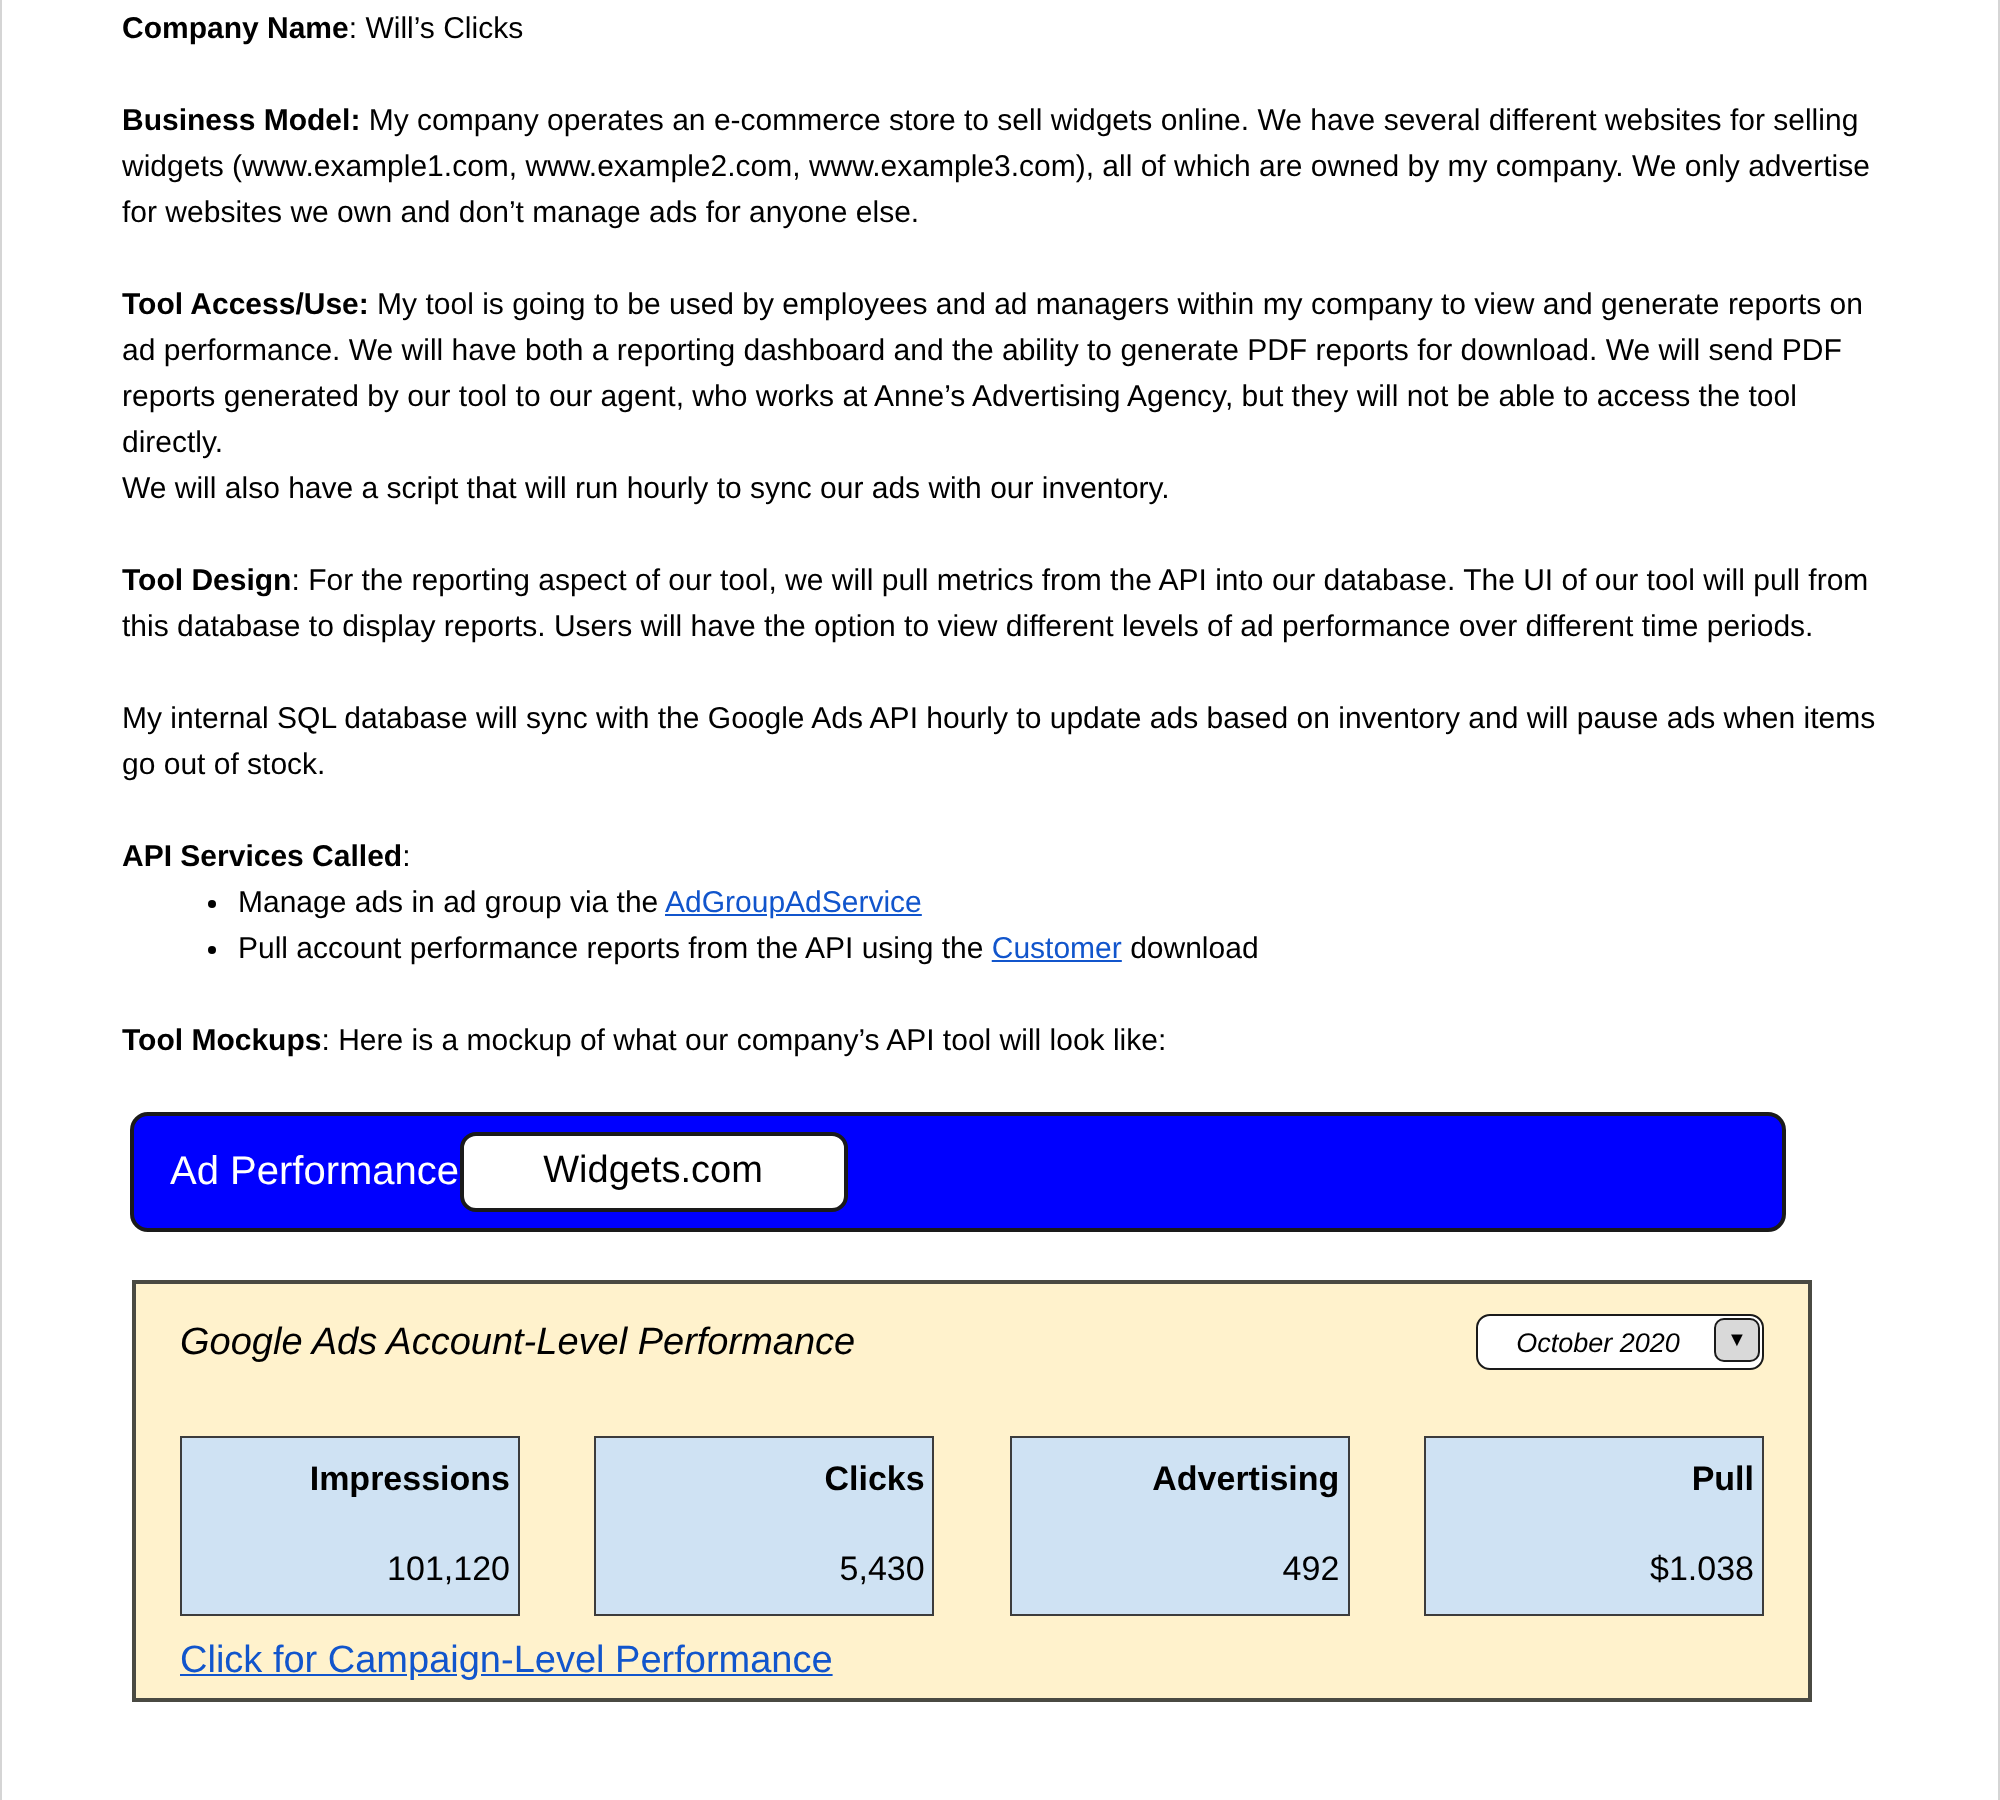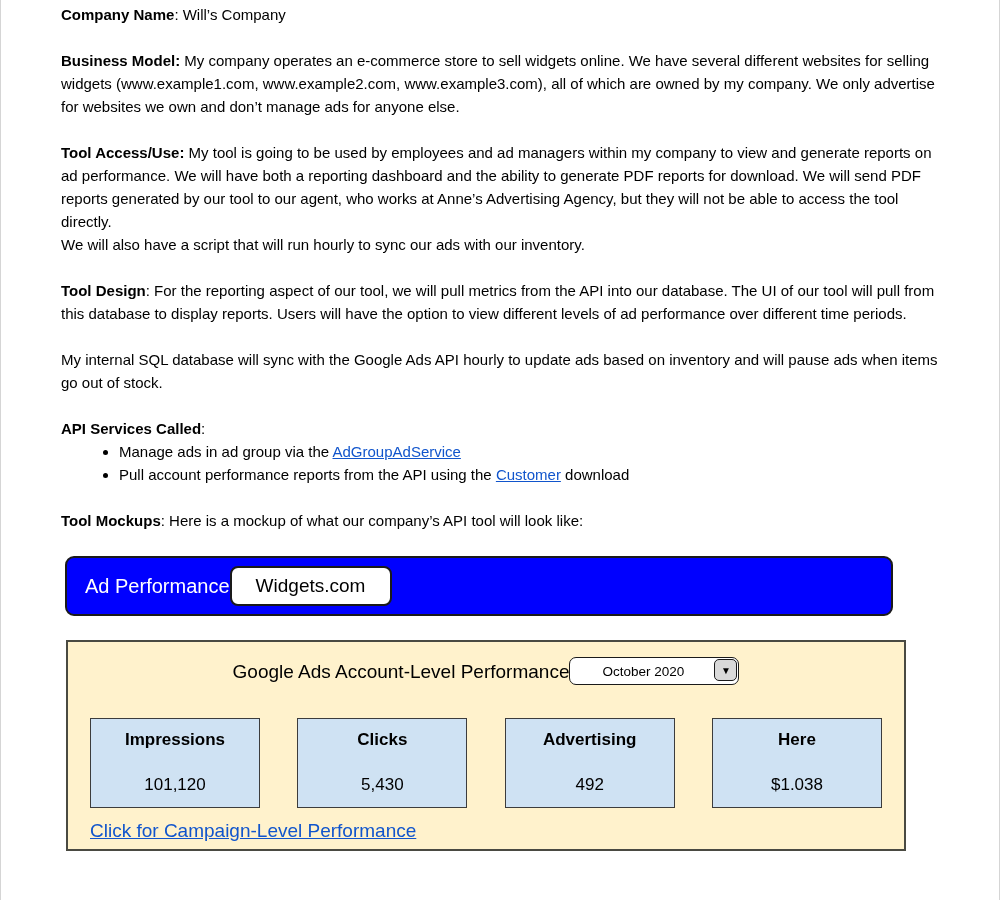--- a/index.html
+++ b/index.html
@@ -35,36 +35,36 @@
     border-radius: 9px;
     display: flex; align-items: center; 
     padding: 0 11px 0 18px;
   }
   .mock-header-title { color: #ffffff; font-size: 20px; }
   .brand-btn {
     background: #ffffff; color: #000;
     border: 2px solid #1a1a1a; border-radius: 8px;
     font-family: "Liberation Sans", sans-serif;
     font-size: 19px;
-    width: 162px; height: 40px;
+    width: 194px; height: 40px;
     cursor: pointer;
   }
 
   
   .panel {
     width: 840px; height: 211px;
     margin-left: 5px;
     background: #fff2cc;
     border: 2px solid #4a4a42;
     padding: 15px 22px 0 22px;
   }
-  .panel-head { display: flex; align-items: center; justify-content: center; }
+  .panel-head { display: flex; align-items: center; justify-content: space-between; font-style: italic; }
   .panel-title { font-size: 19px; font-weight: 400; }
   .dropdown {
-    width: 170px; height: 28px;
+    width: 144px; height: 28px;
     background: #ffffff;
     border: 1.5px solid #1a1a1a; border-radius: 7px;
     display: flex; align-items: center;
     position: relative;
     cursor: pointer;
   }
   .dropdown-value { flex: 1; text-align: center; font-size: 13.5px; padding-right: 22px; }
   .dd-arrow-box {
     position: absolute; right: 1px; top: 1px;
     width: 23px; height: 22px;
@@ -73,36 +73,36 @@
     display: flex; align-items: center; justify-content: center;
     font-size: 10px; color: #000;
   }
   .cards { display: flex; justify-content: space-between; margin-top: 33px; }
   .card {
     flex: 0 0 170px; height: 90px;
     background: #cfe2f3;
     border: 1.5px solid #3c3c3c;
     display: flex; flex-direction: column; justify-content: space-between;
     padding: 9px 4px 11px 4px;
-    text-align: center;
+    text-align: right;
   }
   .card-label { font-size: 17px; font-weight: 700; }
   .card-value { font-size: 17px; }
   .panel-link {
     display: inline-block; margin-top: 11px;
     font-size: 19px; color: #1155cc; text-decoration: underline;
   }
 </style>
 </head>
 <body>
 
 <div class="page">
   <div class="doc">
 
-    <p><strong>Company Name</strong><span class="ptext">: Will’s Company</span></p>
+    <p><strong>Company Name</strong><span class="ptext">: Will’s Clicks</span></p>
 
     <p><strong>Business Model:</strong><span class="ptext"> My company operates an e-commerce store to sell widgets online. We have several different websites for selling widgets (www.example1.com, www.example2.com, www.example3.com), all of which are owned by my company. We only advertise for websites we own and don’t manage ads for anyone else.</span></p>
 
     <p><strong>Tool Access/Use:</strong><span class="ptext"> My tool is going to be used by employees and ad managers within my company to view and generate reports on ad performance. We will have both a reporting dashboard and the ability to generate PDF reports for download. We will send PDF reports generated by our tool to our agent, who works at Anne’s Advertising Agency, but they will not be able to access the tool directly.
 We will also have a script that will run hourly to sync our ads with our inventory.</span></p>
 
     <p><strong>Tool Design</strong><span class="ptext">: For the reporting aspect of our tool, we will pull metrics from the API into our database. The UI of our tool will pull from this database to display reports. Users will have the option to view different levels of ad performance over different time periods.</span></p>
 
     <p><span class="ptext">My internal SQL database will sync with the Google Ads API hourly to update ads based on inventory and will pause ads when items go out of stock.</span></p>
 
@@ -136,21 +136,21 @@
         </div>
         <div class="card">
           <div class="card-label">Clicks</div>
           <div class="card-value">5,430</div>
         </div>
         <div class="card">
           <div class="card-label">Advertising</div>
           <div class="card-value">492</div>
         </div>
         <div class="card">
-          <div class="card-label">Here</div>
+          <div class="card-label">Pull</div>
           <div class="card-value">$1.038</div>
         </div>
       </div>
 
       <a href="#" class="panel-link">Click for Campaign-Level Performance</a>
     </div>
 
   </div>
 </div>
 

